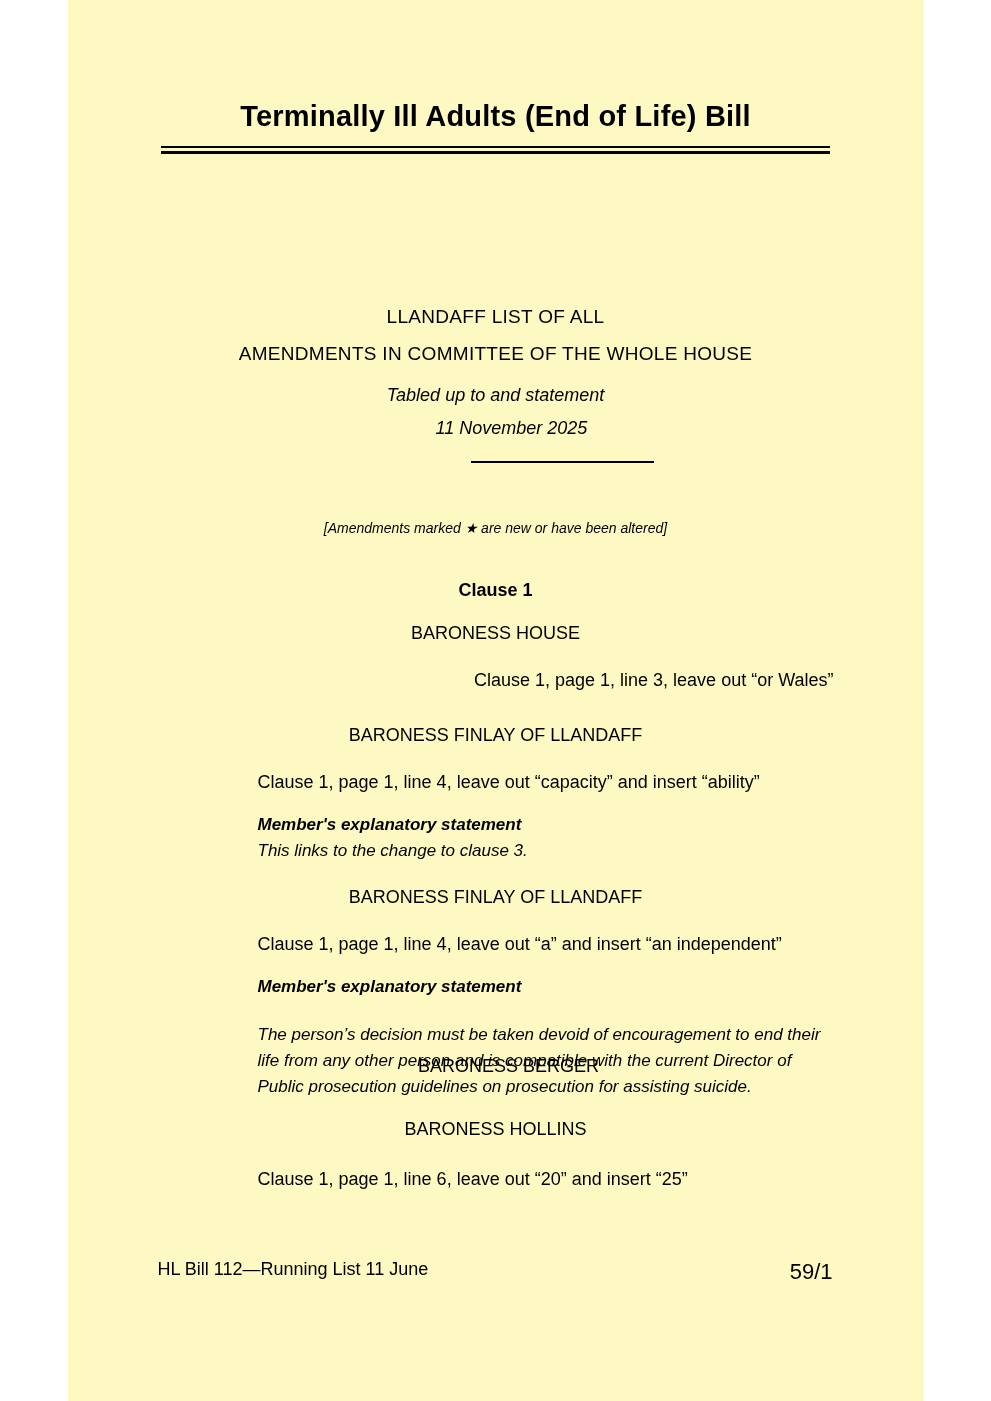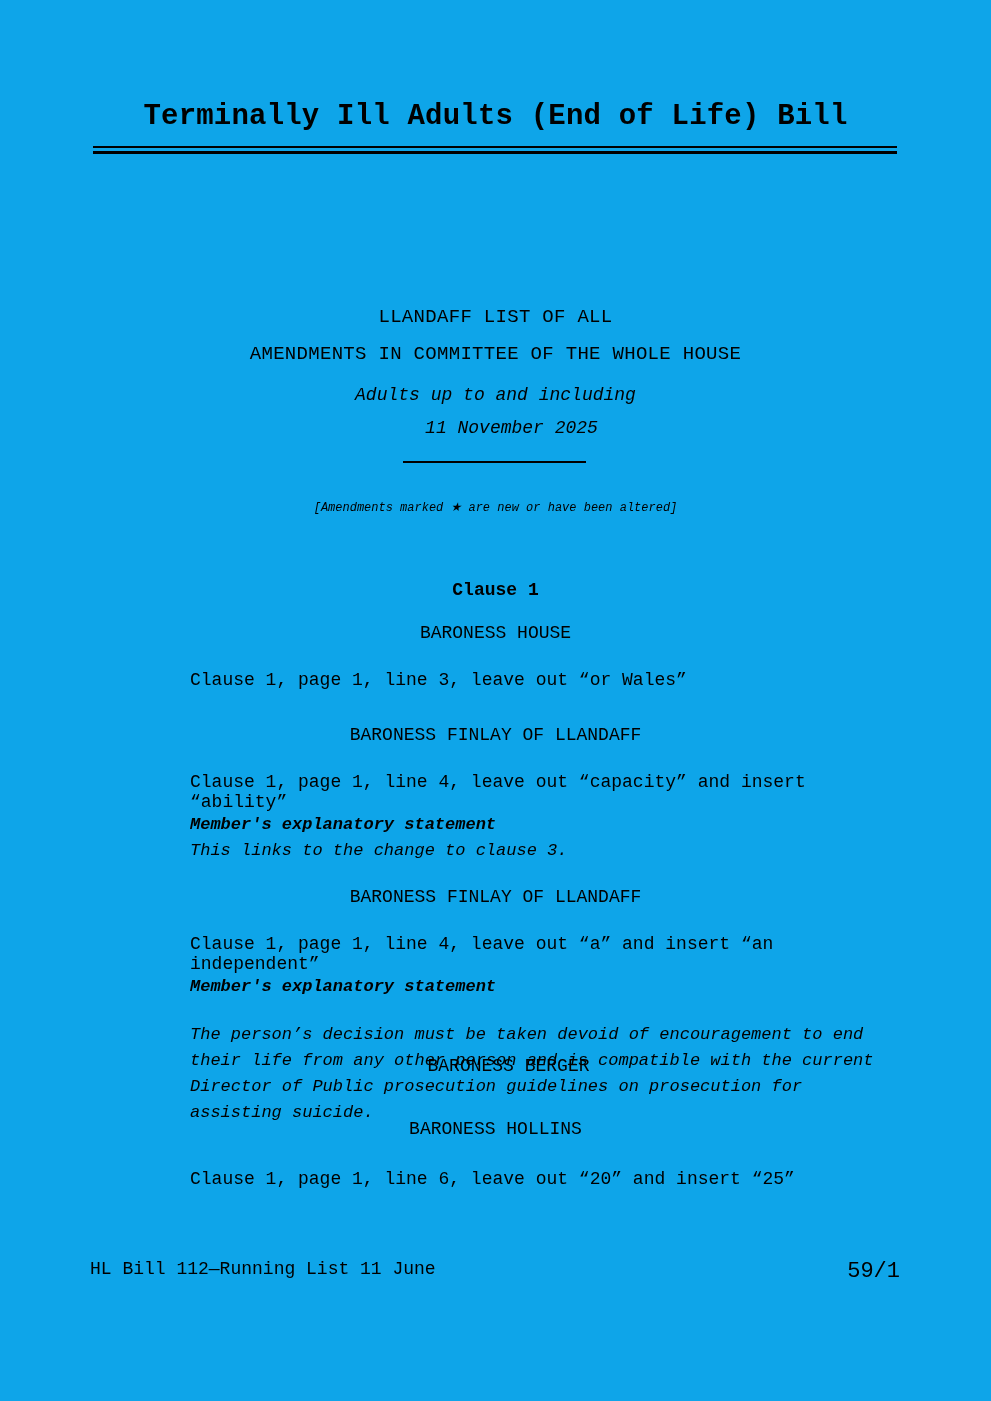--- a/index.html
+++ b/index.html
@@ -1,24 +1,24 @@
 <!DOCTYPE html>
 <html><head>
 <meta charset="utf-8">
 <style>
   * { margin: 0; padding: 0; box-sizing: border-box; }
   html, body { background: #ffffff; }
   .page {
     position: relative;
-    width: 991px;
+    width: 856px;
     height: 1401px;
     margin: 0 auto;
-    background: #0ea5e9;
+    background: #fef9c3;
     color: #000000;
-    font-family: Liberation Mono, monospace;
+    font-family: Liberation Sans, sans-serif;
     overflow: hidden;
   }
   .abs { position: absolute; left: 0; right: 0; }
   .center { text-align: center; }
 
   .bill-title {
     top: 100px;
     font-size: 29px;
     font-weight: bold;
     letter-spacing: 0.2px;
@@ -43,38 +43,38 @@
 
   .short-rule {
     position: absolute;
     top: 461px;
     left: 403px;
     width: 183px;
     height: 0;
     border-top: 2px solid #000;
   }
 
-  .marker-note { top: 500px; font-size: 12px; }
+  .marker-note { top: 520px; font-size: 14px; }
 
   .clause-heading { top: 580px; font-size: 18px; font-weight: bold; }
 
   .sponsor { font-size: 18px; }
   .sp-1  { top: 623px; }
   .sp-2  { top: 725px; }
   .sp-3  { top: 887px; }
   .sp-4a { top: 1056px; padding-left: 26px; }
   .sp-4b { top: 1119px; }
 
   .amendment-text {
     left: 190px;
     right: 90px;
     font-size: 18px;
     text-align: left;
   }
-  .am-1 { top: 670px; }
+  .am-1 { top: 670px; text-align: right; }
   .am-2 { top: 772px; }
   .am-3 { top: 934px; }
   .am-4 { top: 1169px; }
 
   .expl-label {
     left: 190px;
     right: 90px;
     font-size: 17px;
     font-weight: bold;
     font-style: italic;
@@ -101,21 +101,21 @@
 <body>
 
 <div class="page">
 
   <h1 class="abs center bill-title">Terminally Ill Adults (End of Life) Bill</h1>
   <div class="double-rule"></div>
 
   <div class="abs center caps-heading h-run">LLANDAFF LIST OF ALL</div>
   <div class="abs center caps-heading h-amd">AMENDMENTS IN COMMITTEE OF THE WHOLE HOUSE</div>
 
-  <div class="abs center italic tabled t1">Adults up to and including</div>
+  <div class="abs center italic tabled t1">Tabled up to and statement</div>
   <div class="abs center italic tabled t2">11 November 2025</div>
 
   <div class="short-rule"></div>
 
   <div class="abs center italic marker-note">[Amendments marked ★ are new or have been altered]</div>
 
   <div class="abs center clause-heading">Clause 1</div>
 
   <div class="abs center sponsor sp-1">BARONESS HOUSE</div>
   <div class="abs amendment-text am-1">Clause 1, page 1, line 3, leave out “or Wales”</div>

